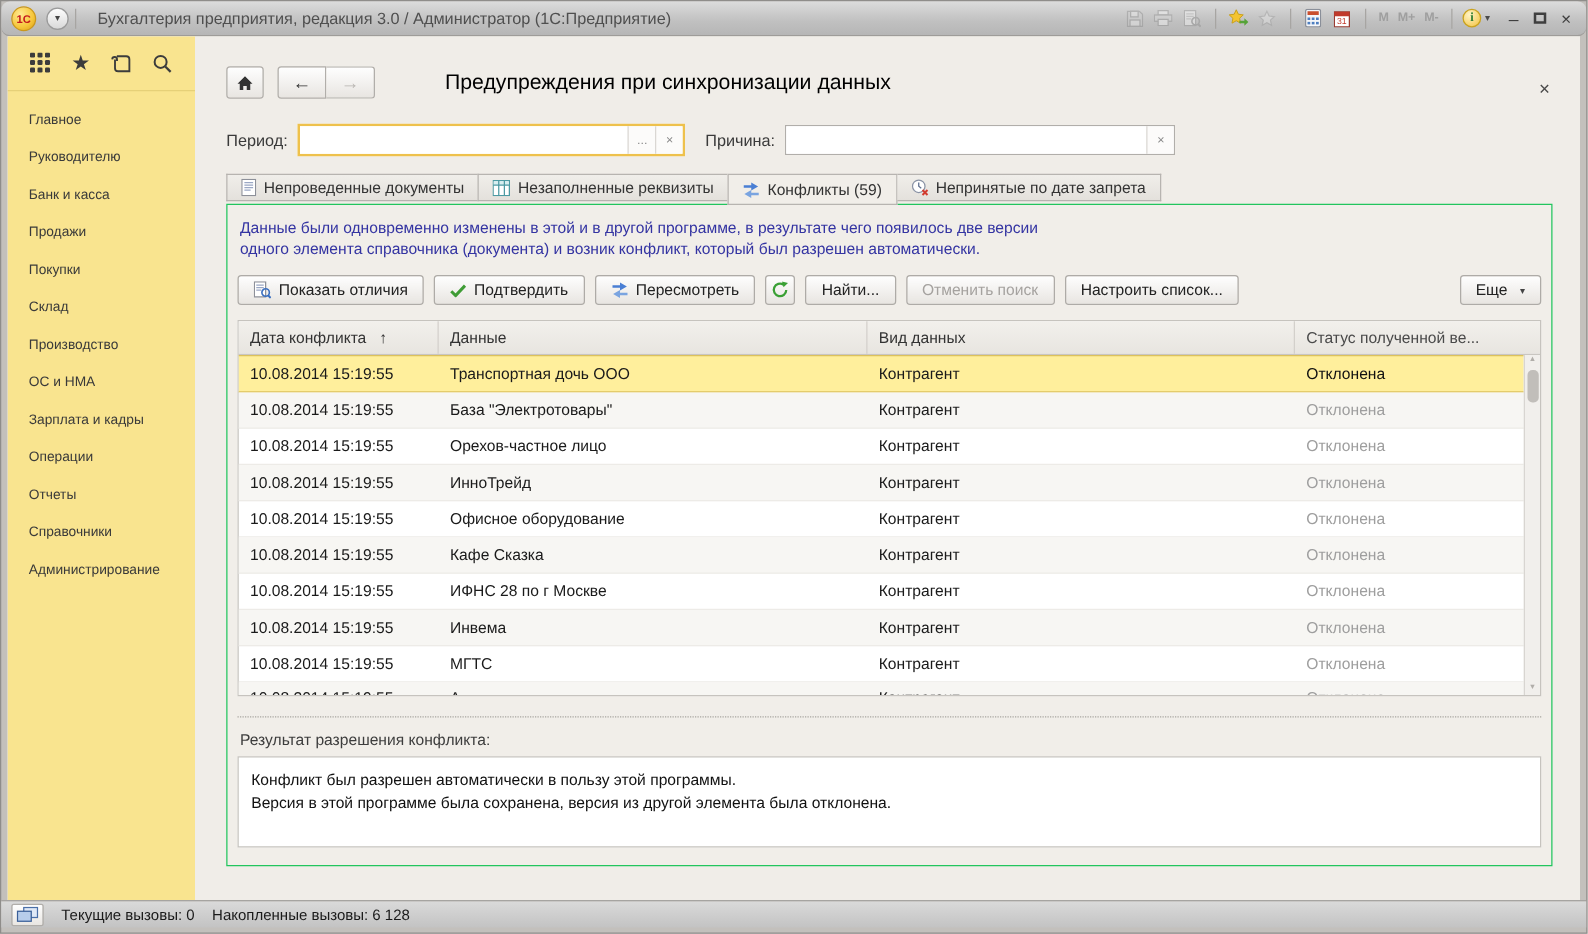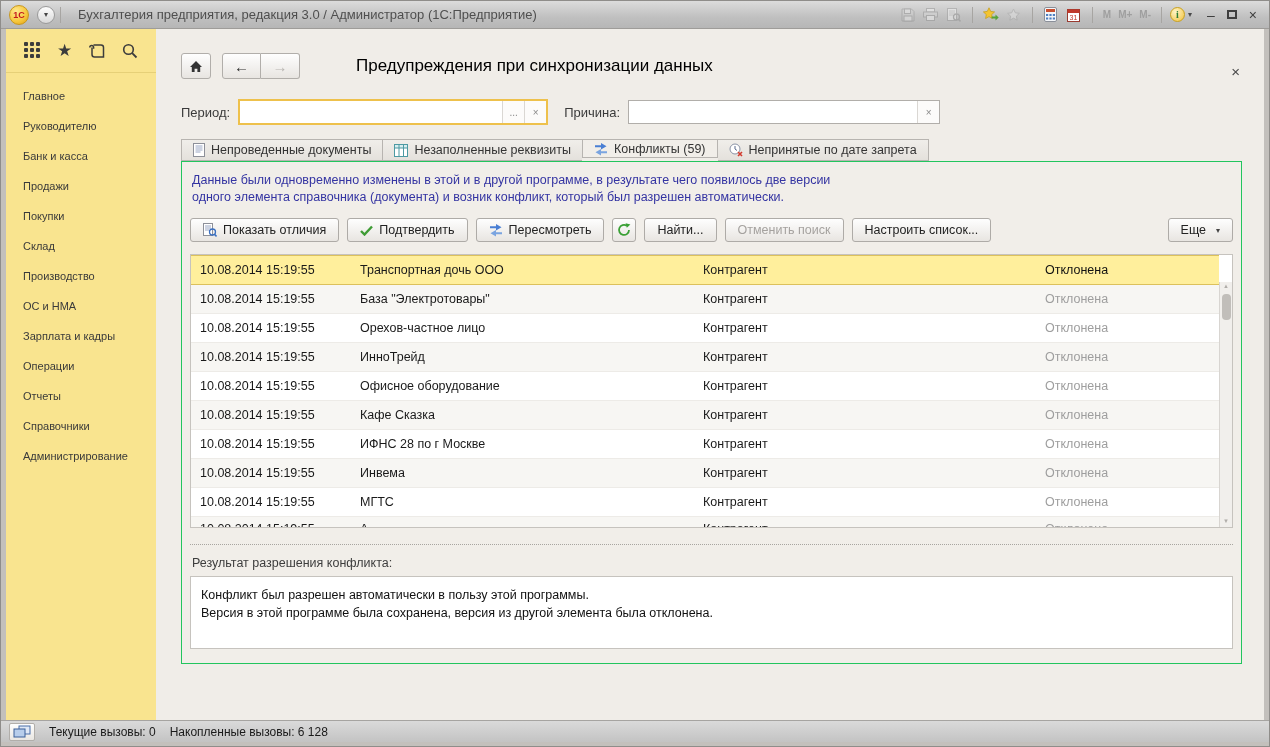--- a/index.html
+++ b/index.html
@@ -4,21 +4,21 @@
 <style>
   * { box-sizing: border-box; margin: 0; padding: 0; }
   html,body { width:1270px; height:747px; overflow:hidden; }
   body { font-family:"Liberation Sans","DejaVu Sans",sans-serif; background:#9a9a9a; cursor:default; }
 
   .window { width:1270px; height:747px; background:#c3c0bc; border:1px solid #8f8d8a; padding:0 5px 4px;
             display:flex; flex-direction:column; }
 
   
   .titlebar { height:28px; margin:0 -5px; background:linear-gradient(#dcdcdc,#c0c0c0 60%,#b6b6b6);
-              border-bottom:1px solid #9e9c99; display:flex; align-items:center; padding:0 8px; flex:0 0 auto; }
+              border-bottom:1px solid #9e9c99; display:flex; align-items:center; padding:0 8px; flex:0 0 auto;border-radius:7px; }
   .onec-badge { width:20px; height:20px; border-radius:50%; flex:0 0 auto;
                 background:radial-gradient(circle at 35% 30%, #ffe98f, #f6c63a 60%, #dc9c14);
                 border:1px solid #c9971d; color:#c41a1d; font-weight:bold; font-size:9px;
                 display:flex; align-items:center; justify-content:center; }
   .menu-round { width:18px; height:18px; border-radius:50%; margin-left:8px;
                 background:linear-gradient(#fdfdfd,#d9d9d9); border:1px solid #9a9a9a;
                 display:flex; align-items:center; justify-content:center; font-size:8px; color:#444; }
   .tb-sep { width:1px; height:16px; background:#a7a5a2; margin:0 5px; }
   .tb-title { color:#4f4f4f; font-size:13px; margin-left:12px; white-space:nowrap; }
   .tb-right { margin-left:auto; display:flex; align-items:center; gap:3px; }
@@ -68,21 +68,21 @@
                  font-family:"Liberation Sans","DejaVu Sans",sans-serif; }
   .seg { width:22px; flex:0 0 auto; border-left:1px solid #dad7d3; background:#fcfbfa; color:#8a8a8a;
          display:flex; align-items:center; justify-content:center; font-size:10px; }
 
   
   .tabs-row { display:flex; margin-top:14px; position:relative; z-index:2; }
   .tab { height:22px; display:flex; align-items:center; gap:6px; padding:0 11px;
          background:linear-gradient(#f0eeea,#e4e1dc); border:1px solid #b7b4b0; border-right:none;
          font-size:12.5px; color:#333; white-space:nowrap; }
   .tab:last-child { border-right:1px solid #b7b4b0; }
-  .tab.active { background:#f1eee9; height:19px; margin-bottom:-1px; border-right:1px solid #b7b4b0; }
+  .tab.active { background:#f1eee9; height:25px; margin-bottom:-1px; border-right:1px solid #b7b4b0; }
   .tab.active + .tab { border-left:none; }
 
   
   .panel { border:1px solid #22c55e; background:#f1eee9; padding:10px 8px 14px; position:relative; z-index:1; }
   .notice { font-size:12.5px; line-height:17px; color:#3434a2; padding-left:2px; }
 
   .toolbar { display:flex; align-items:flex-start; gap:8px; margin-top:12px; }
   .tbtn { height:24px; padding:0 12px; display:inline-flex; align-items:center; gap:6px;
           background:linear-gradient(#fefefe,#e8e5e1); border:1px solid #aeaba7; border-radius:3px;
           font-size:12.5px; color:#222; white-space:nowrap; }
@@ -375,20 +375,26 @@
               <span>Настроить список...</span>
             </div>
           <div class="spacer"></div>
           <div class="tbtn">
             <span>Еще</span>
             <span class="bcaret">▾</span>
           </div>
         </div>
 
         <div class="grid">
+          <div class="thead">
+            <div class="th c-date"><span>Дата конфликта</span>&nbsp;&nbsp;&nbsp;<span>↑</span></div>
+            <div class="th c-data">Данные</div>
+            <div class="th c-kind">Вид данных</div>
+            <div class="th c-status">Статус полученной ве...</div>
+          </div>
           <div>
             <div class="trow sel">
               <div class="td c-date">10.08.2014 15:19:55</div>
               <div class="td c-data">Транспортная дочь ООО</div>
               <div class="td c-kind">Контрагент</div>
               <div class="td c-status">Отклонена</div>
             </div>
             <div class="trow">
               <div class="td c-date">10.08.2014 15:19:55</div>
               <div class="td c-data">База "Электротовары"</div>

